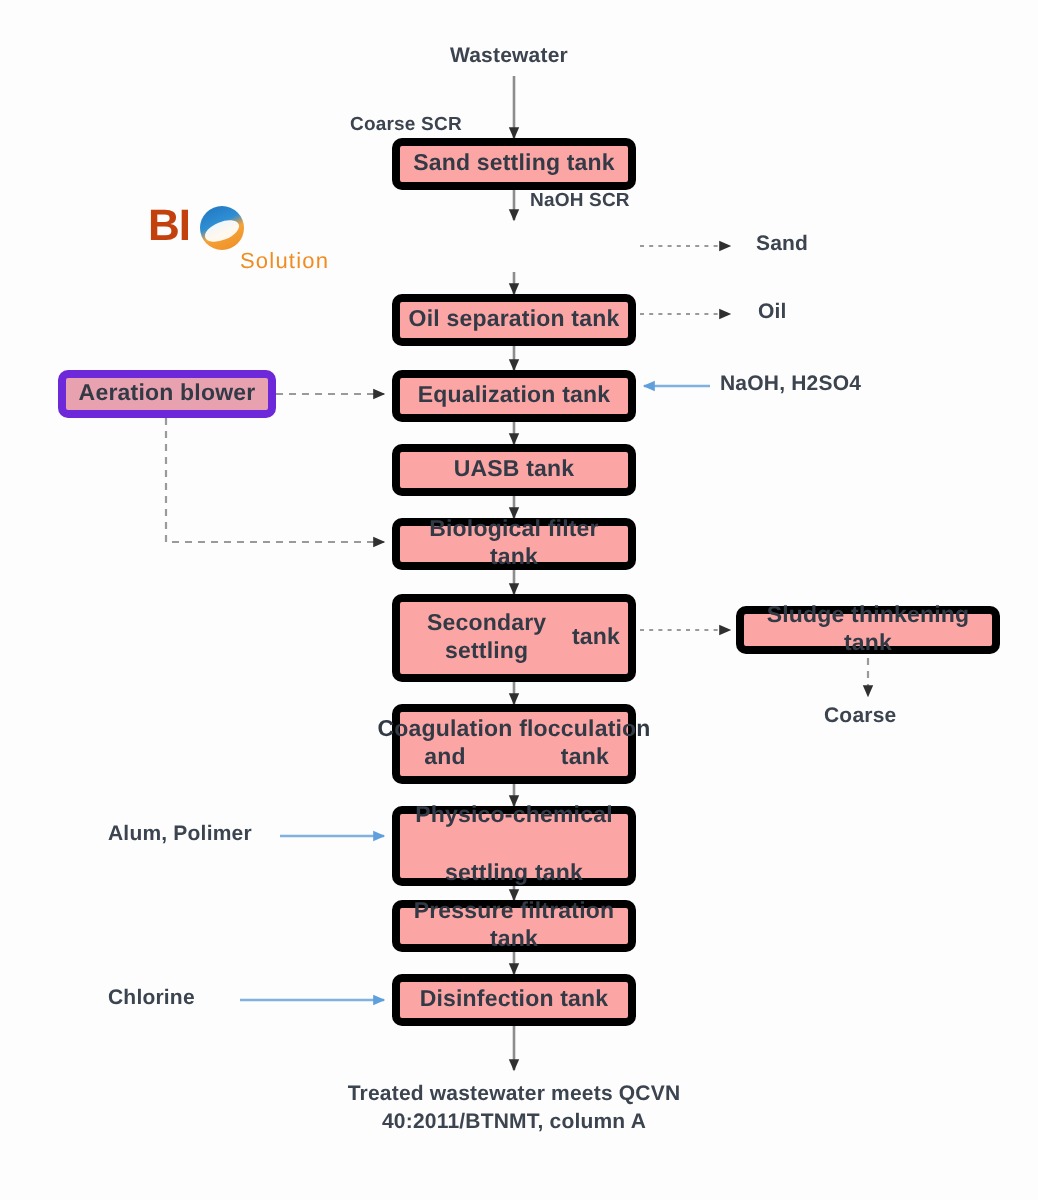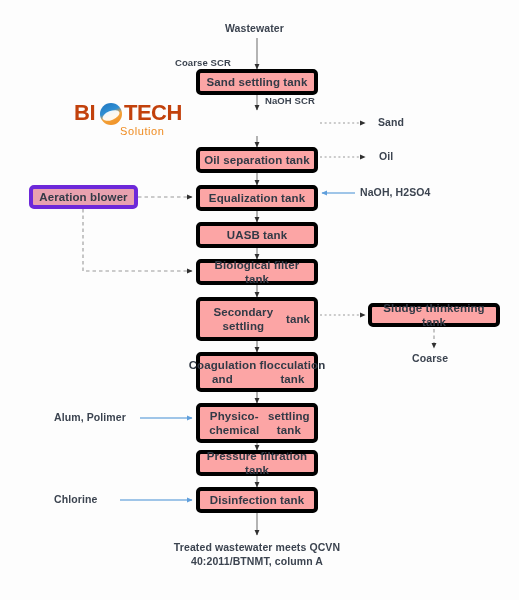--- a/index.html
+++ b/index.html
@@ -176,21 +176,20 @@
     <g stroke="#7fb2e0" stroke-width="1.3" fill="none">
       <path d="M355,193 L322,193" marker-end="url(#ah-blue)"></path>
       <path d="M140,418 L192,418" marker-end="url(#ah-blue)"></path>
       <path d="M120,500 L192,500" marker-end="url(#ah-blue)"></path>
     </g>
   </svg>
 
   <div id="logo">
     <span class="wordmark bi">BI</span>
     <span class="mark"></span>
-    <span class="wordmark tech">TECH</span>
     <span class="solution">Solution</span>
   </div>
 
   <div class="txt" style="left:225px; top:22px;">Wastewater</div>
 
   <div class="txt small" style="left:175px; top:57px;">Coarse SCR</div>
 
   <div class="txt small" style="left:265px; top:95px;">NaOH SCR</div>
 
   <div class="txt" style="left:378px; top:116px;">Sand</div>
@@ -222,21 +221,21 @@
   <div class="node green" style="left:196px; top:259px; width:122px; height:26px;">Biological filter tank</div>
 
   <div class="node green" style="left:196px; top:297px; width:122px; height:44px;">
     <span>Secondary settling</span>&nbsp;<span>tank</span>
   </div>
 
   <div class="node green" style="left:196px; top:352px; width:122px; height:40px;">
     <span>Coagulation and</span>&nbsp;<span>flocculation tank</span>
   </div>
 
-  <div class="node green" style="left:196px; top:403px; width:122px; height:40px;">
+  <div class="node green" style="left:196px; top:403px; width:122px; height:40px;flex-direction:column;">
     <span>Physico-chemical</span>&nbsp;<span>settling tank</span>
   </div>
 
   <div class="node green" style="left:196px; top:450px; width:122px; height:26px;">Pressure filtration tank</div>
 
   <div class="node green" style="left:196px; top:487px; width:122px; height:26px;">Disinfection tank</div>
 
   <div class="node green" style="left:368px; top:303px; width:132px; height:24px;">Sludge thinkening tank</div>
 
   <div class="node pink" style="left:29px; top:185px; width:109px; height:24px;">Aeration blower</div>

